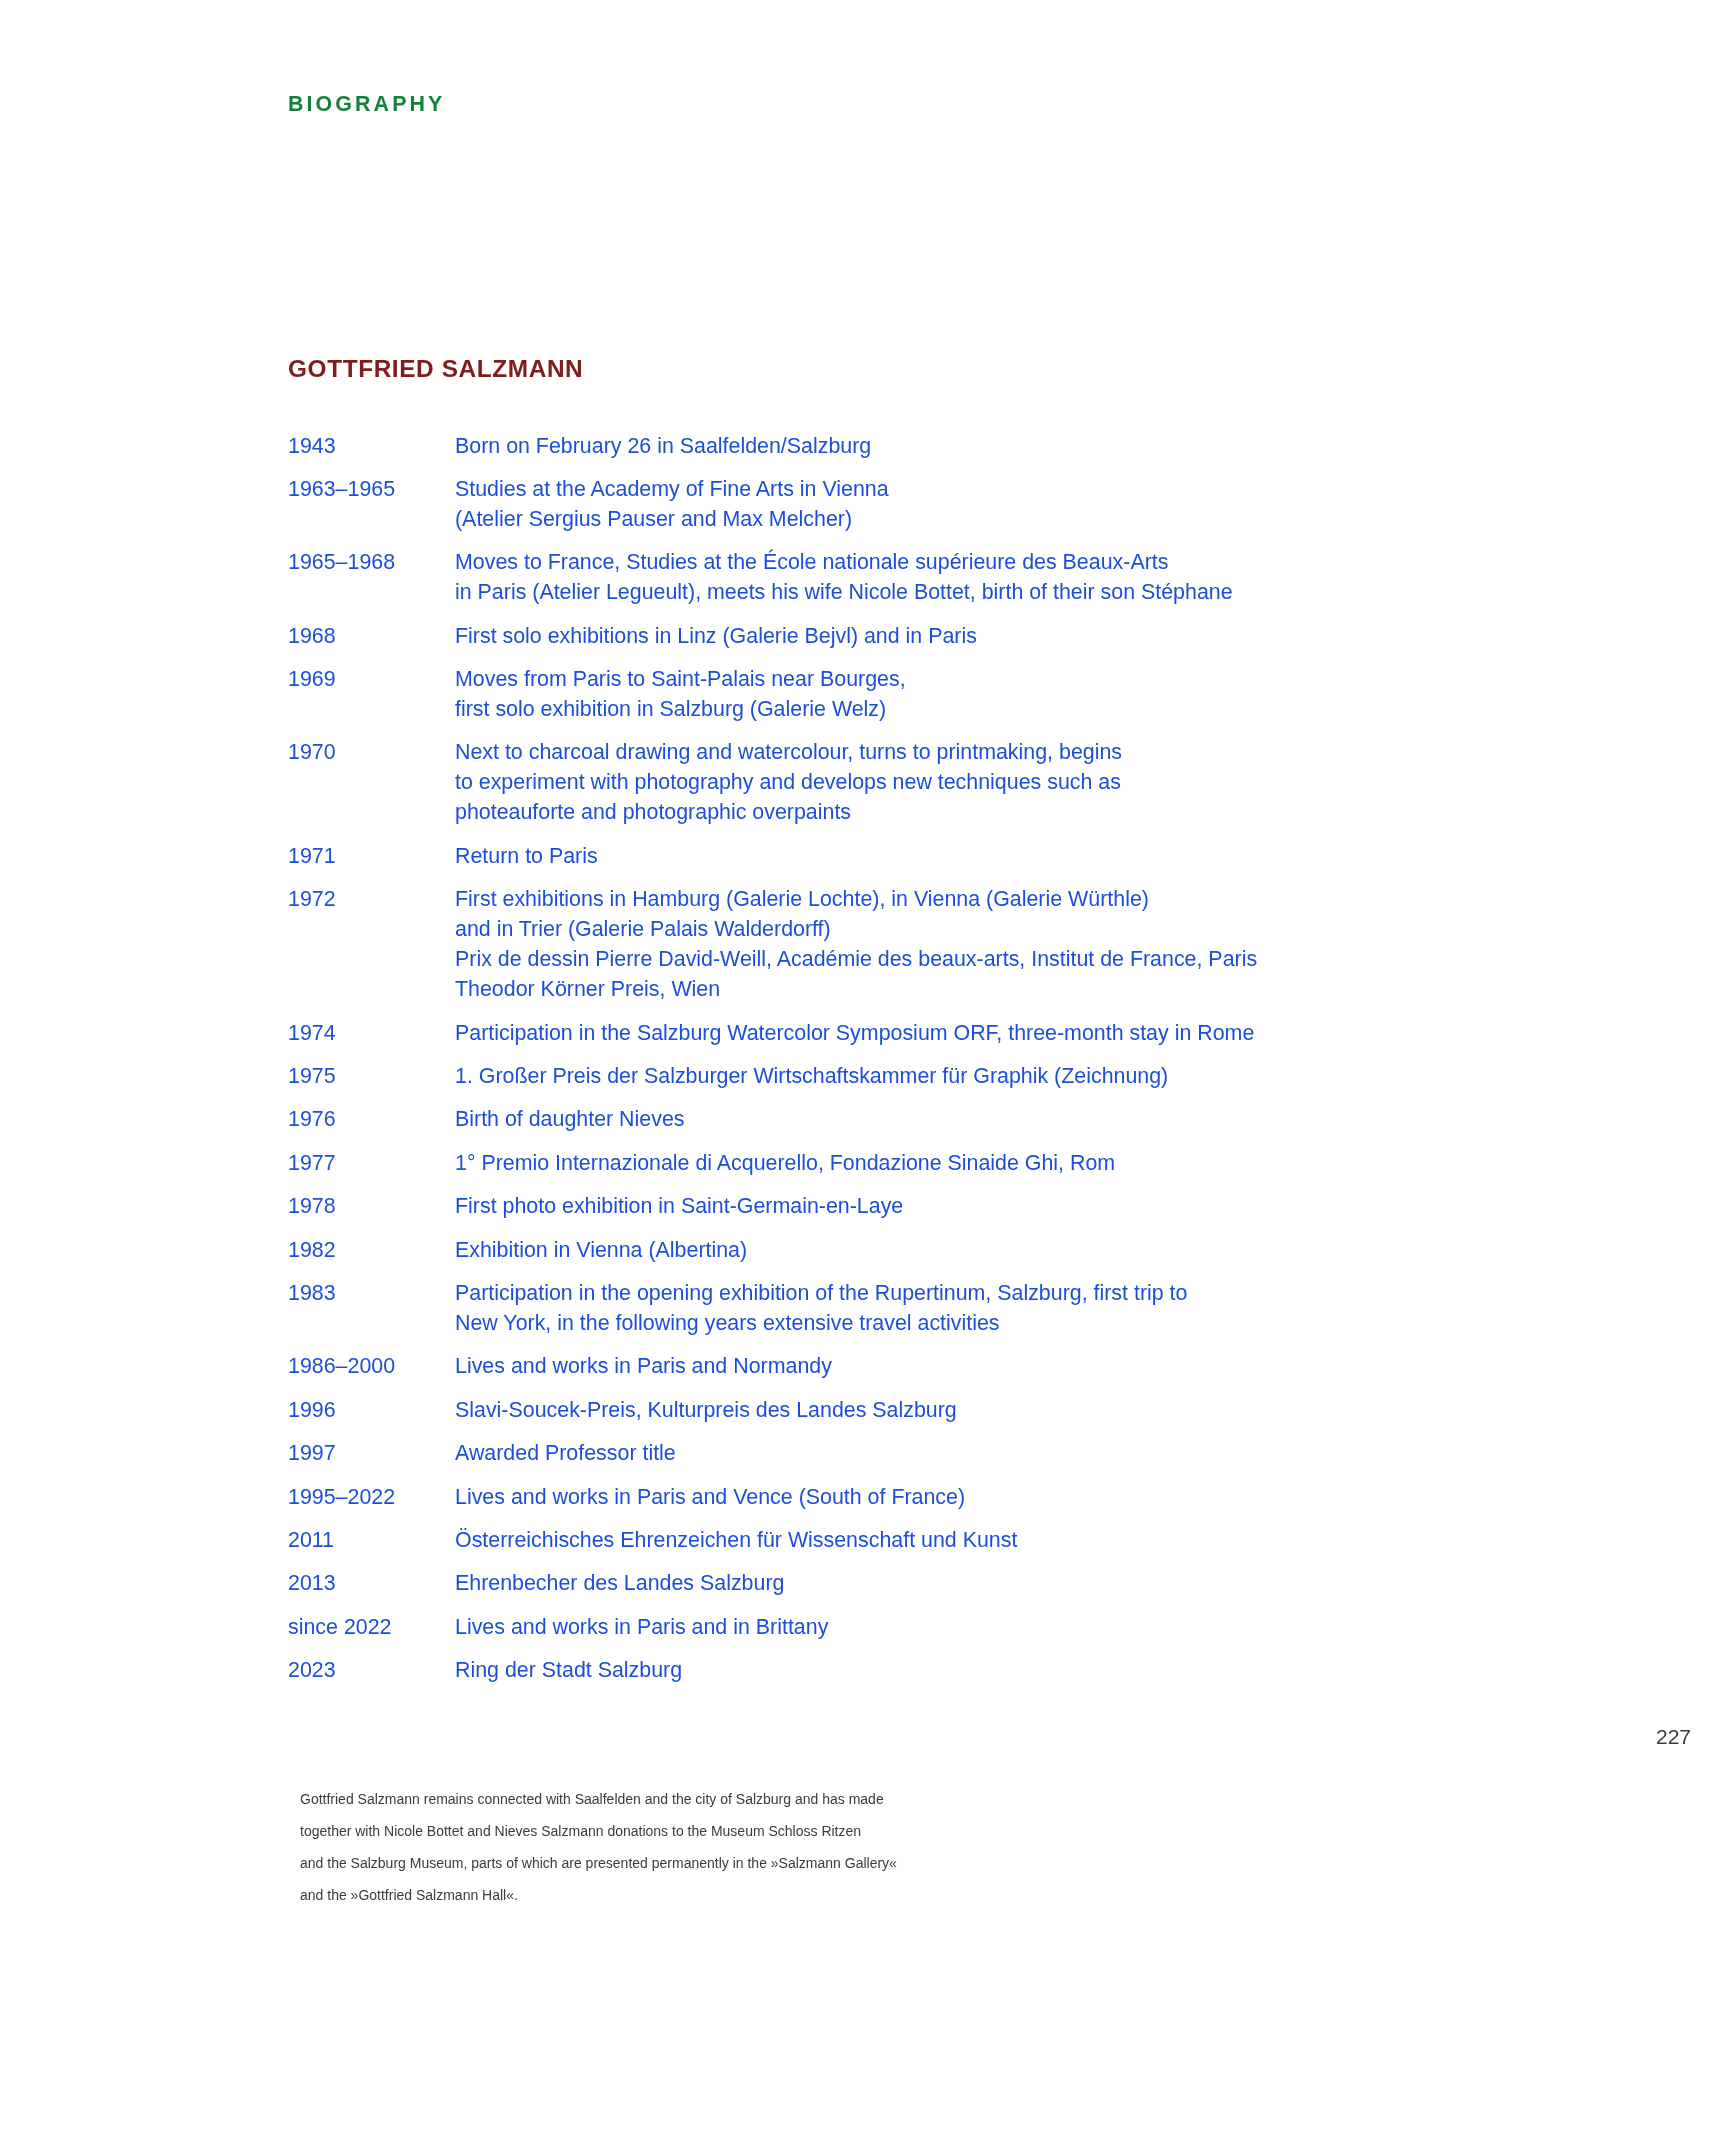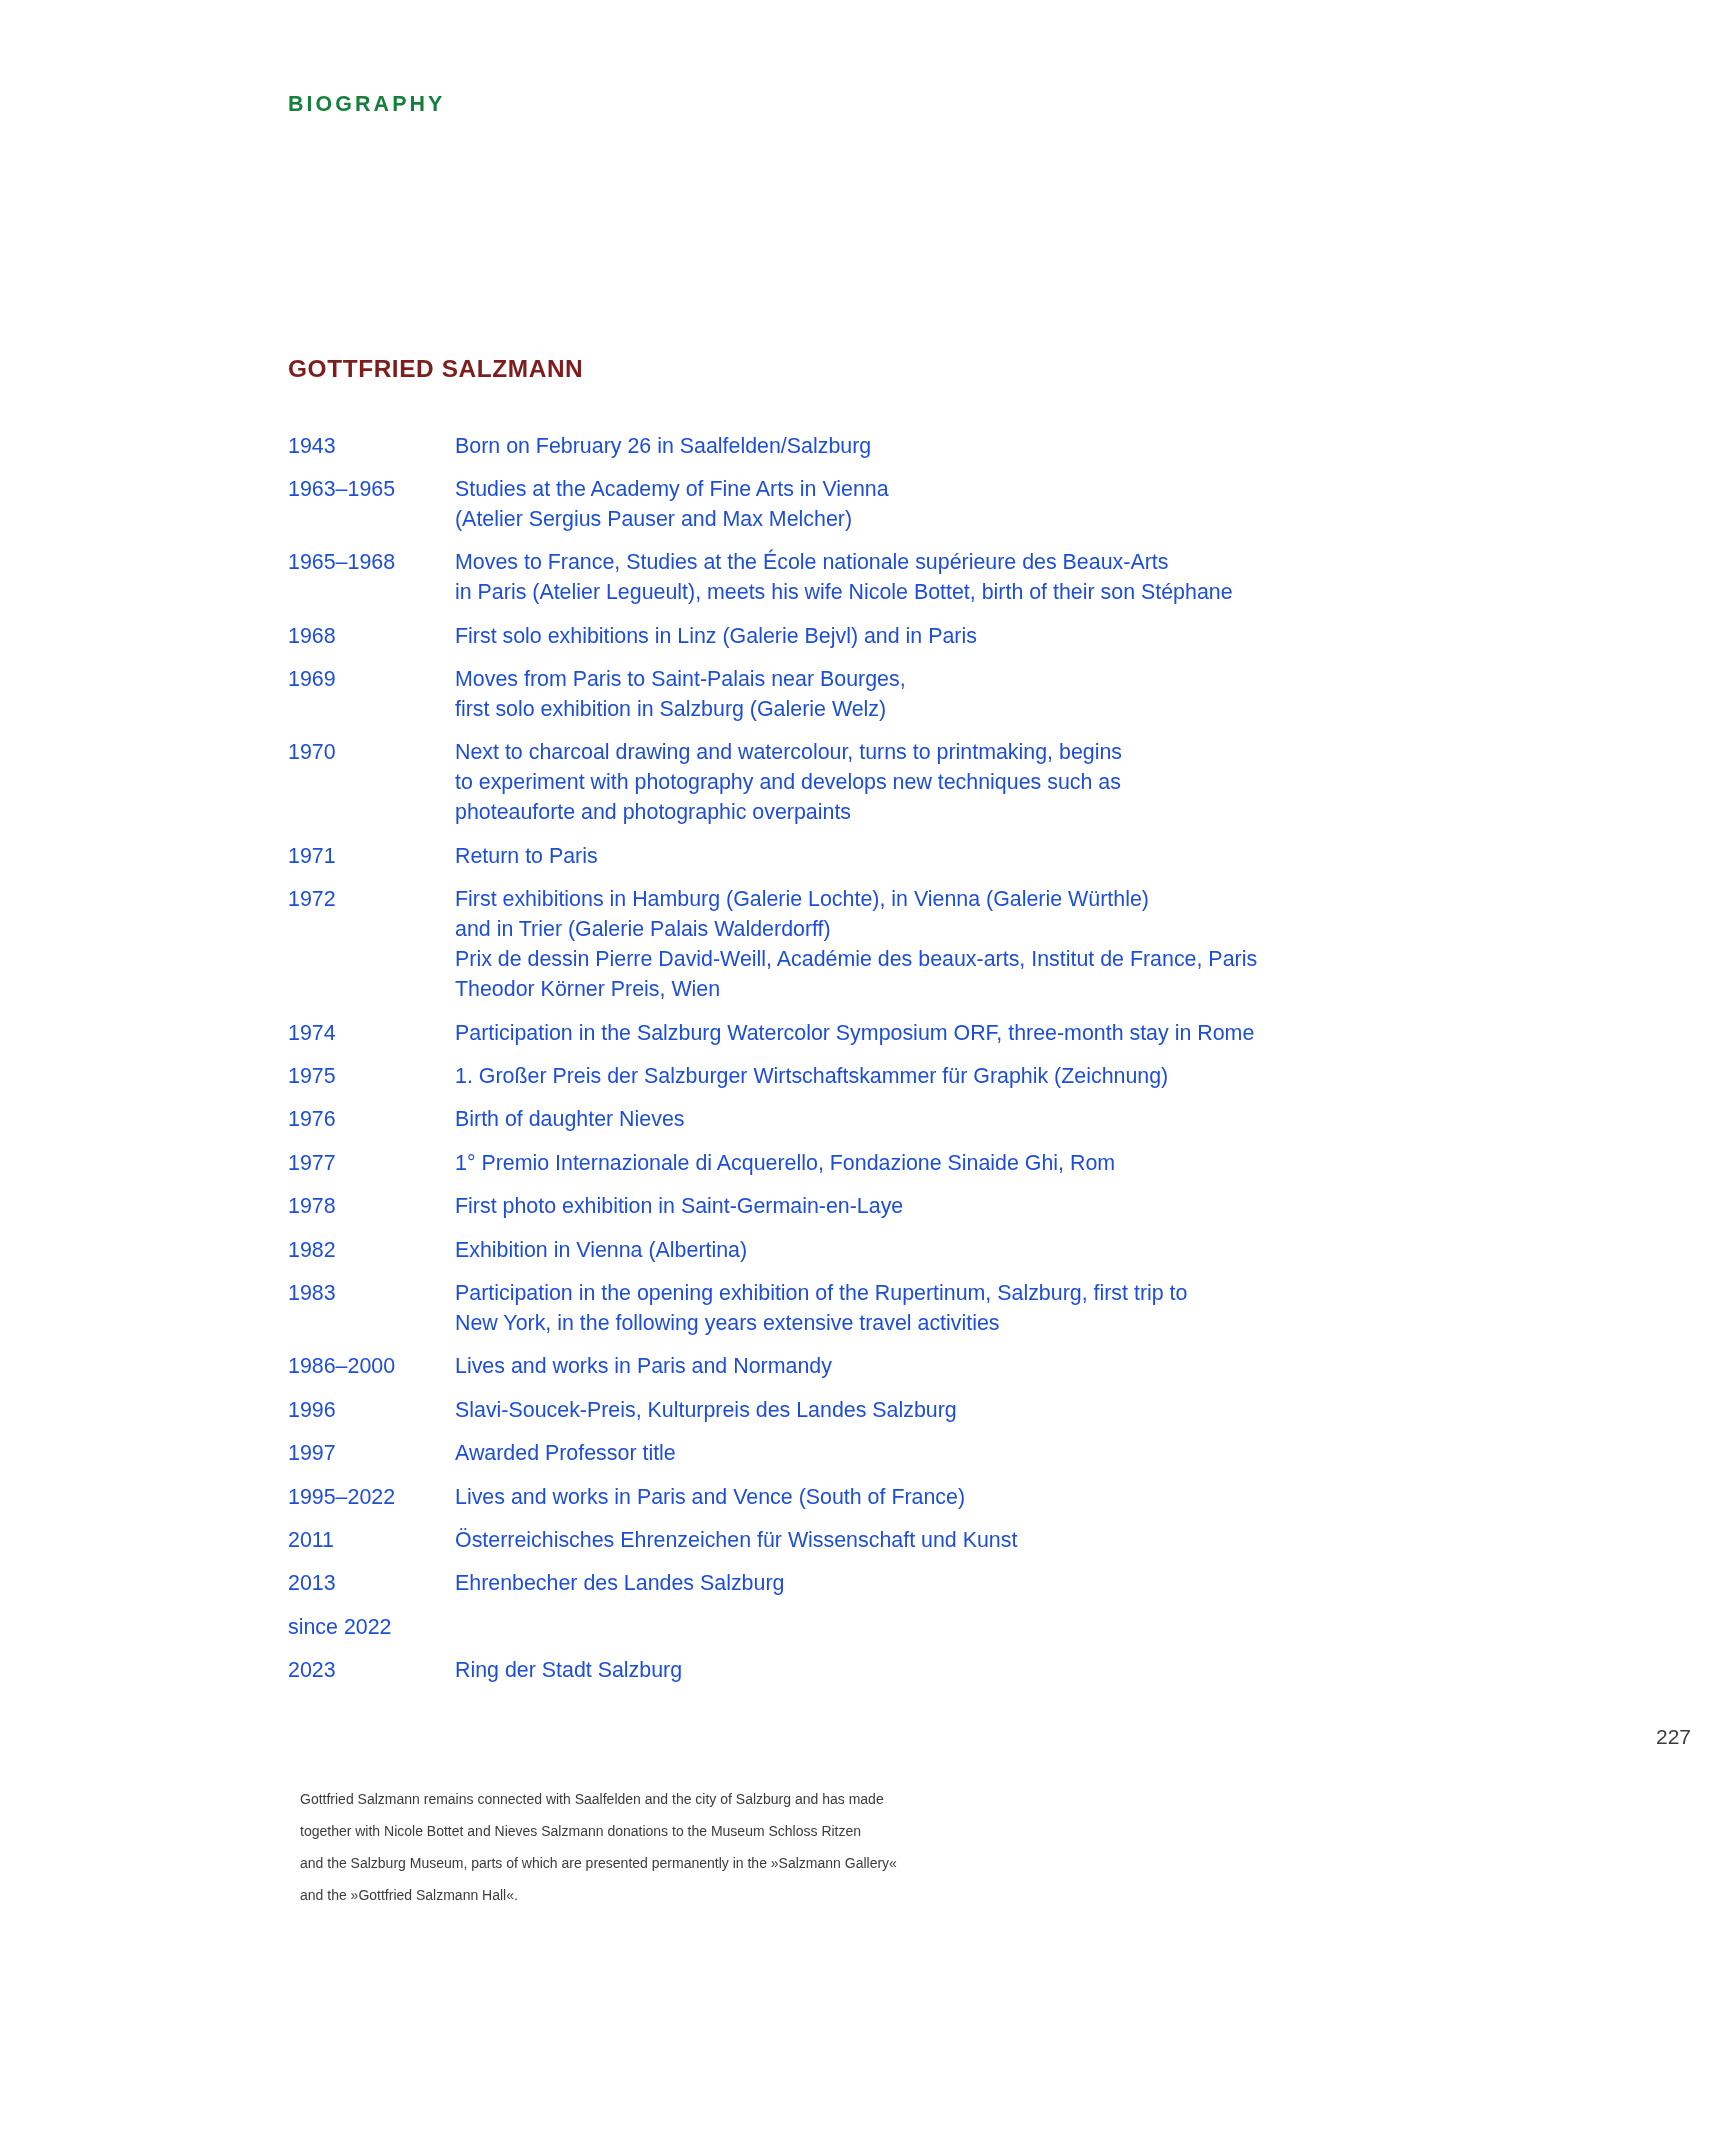--- a/index.html
+++ b/index.html
@@ -177,20 +177,21 @@
       <div class="timeline-row">
         <div class="year">2011</div>
         <div class="event">Österreichisches Ehrenzeichen für Wissenschaft und Kunst</div>
       </div>
       <div class="timeline-row">
         <div class="year">2013</div>
         <div class="event">Ehrenbecher des Landes Salzburg</div>
       </div>
       <div class="timeline-row">
         <div class="year">since 2022</div>
+        <div class="event">Lives and works in Paris and in Brittany</div>
       </div>
       <div class="timeline-row">
         <div class="year">2023</div>
         <div class="event">Ring der Stadt Salzburg</div>
       </div>
     </div>
 
   <div class="page-number">227</div>
 
   <p class="closing">Gottfried Salzmann remains connected with Saalfelden and the city of Salzburg and has made

